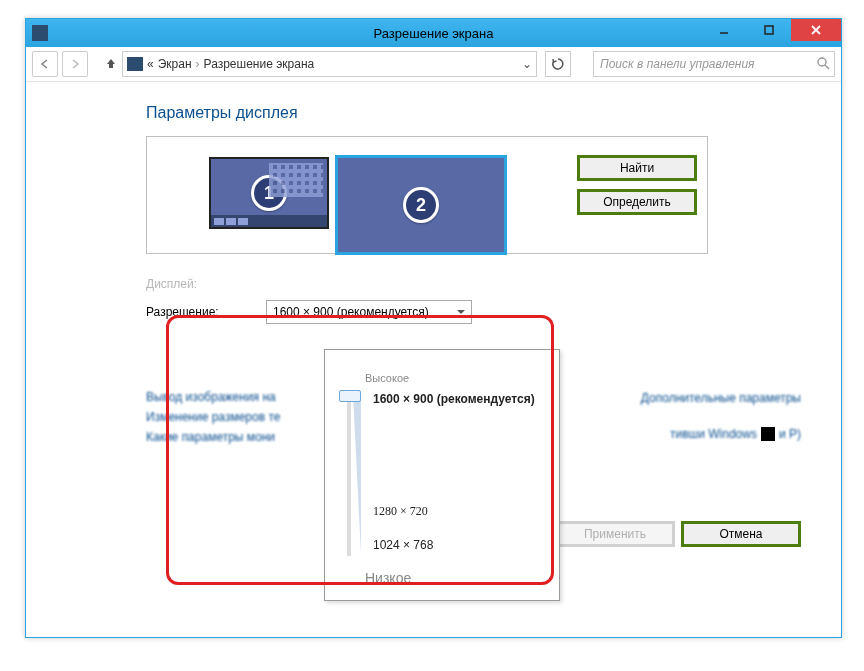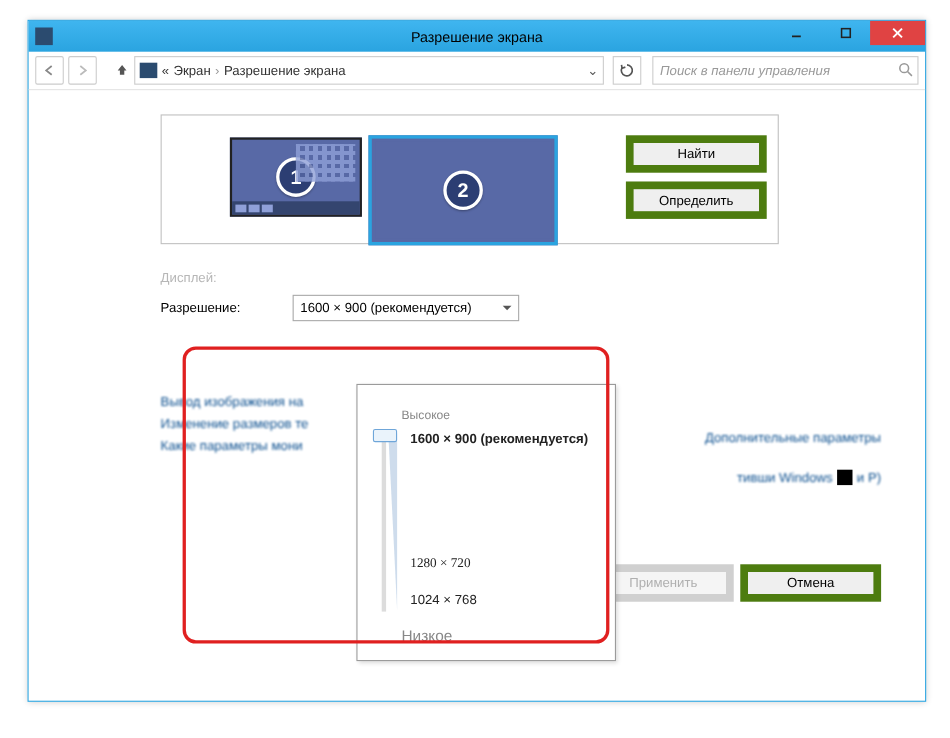--- a/index.html
+++ b/index.html
@@ -13,34 +13,34 @@
   .winbtn.close { background: #e04343; color: #fff; width: 50px; }
   .winbtn svg { display: block; }
   .toolbar { height: 34px; border-bottom: 1px solid #e4e4e4; display: flex; align-items: center; padding: 0 6px; gap: 4px; }
   .tb-btn { width: 24px; height: 24px; border: 1px solid #ccc; border-radius: 2px; display: flex; align-items: center; justify-content: center; color: #777; }
   .tb-sep { width: 8px; }
   .breadcrumb { flex: 1; height: 24px; border: 1px solid #ccc; display: flex; align-items: center; padding: 0 4px; gap: 4px; font-size: 12px; color: #333; }
   .breadcrumb .ico { width: 16px; height: 14px; background: #2b4b6f; display: inline-block; }
   .breadcrumb .sep { color: #999; }
   .breadcrumb .dd { margin-left: auto; color: #555; }
   .refresh { width: 24px; height: 24px; border: 1px solid #ccc; display: flex; align-items: center; justify-content: center; color: #555; margin-left: 4px; }
-  .search { width: 210px; height: 24px; border: 1px solid #ccc; margin-left: 6px; display: flex; align-items: center; padding: 0 24px 0 6px; color: #999; position: relative; font-style: italic; font-size: 12px; }
+  .search { width: 210px; height: 24px; border: 1px solid #ccc; margin-left: 18px; display: flex; align-items: center; padding: 0 24px 0 6px; color: #999; position: relative; font-style: italic; font-size: 12px; }
   .search .mag { position: absolute; right: 4px; top: 4px; color: #999; }
   .content { padding: 22px 26px 10px 120px; position: relative; }
   .h1 { color: #0b4f8f; font-size: 16px; margin: 0 0 14px 0; font-weight: 400; }
   .preview-box { border: 1px solid #c0c0c0; height: 116px; position: relative; width: 560px; background: #fff; }
   .monitor { position: absolute; border: 2px solid #3a4b74; background: #5869a6; display: flex; align-items: center; justify-content: center; }
   .mon1 { left: 62px; top: 20px; width: 116px; height: 68px; border-color: #222; }
   .mon1 .grid { position: absolute; right: 4px; top: 4px; width: 54px; height: 34px; background: repeating-linear-gradient(90deg,#8fa0d8 0 4px,#5869a6 4px 8px), repeating-linear-gradient(0deg,#8fa0d8 0 4px,#5869a6 4px 8px); background-blend-mode: lighten; opacity: .8; }
   .mon1 .taskbar { position: absolute; left: 0; right: 0; bottom: 0; height: 12px; background: #34456f; display: flex; align-items: center; gap: 2px; padding: 0 3px; }
   .mon1 .taskbar span { width: 10px; height: 7px; background: #8fa0d8; display: inline-block; }
   .mon2 { left: 188px; top: 18px; width: 166px; height: 94px; border: 3px solid #2aa4e0; outline: 2px solid #5869a6; outline-offset: -6px; }
   .num-badge { width: 30px; height: 30px; border-radius: 50%; background: #2c3e73; border: 3px solid #fff; color: #fff; font-weight: bold; font-size: 18px; display: flex; align-items: center; justify-content: center; box-shadow: 0 1px 2px rgba(0,0,0,.3); }
   .side-btns { position: absolute; right: 10px; top: 18px; display: flex; flex-direction: column; gap: 8px; }
-  .win-button { min-width: 90px; padding: 3px 12px; border: 7px solid #4d7c0f; background: #efefef; font-size: 12px; text-align: center; }
+  .win-button { min-width: 90px; padding: 3px 12px; border: 3px solid #4d7c0f; background: #efefef; font-size: 12px; text-align: center; }
   .rows { margin-top: 16px; width: 560px; }
   .row { display: flex; align-items: center; height: 28px; gap: 8px; }
   .row .label { width: 112px; }
   .combo { border: 1px solid #a9a9a9; height: 22px; padding: 0 22px 0 6px; background: #efefef; position: relative; display: flex; align-items: center; min-width: 176px; font-size: 12px; }
   .combo::after { content: ""; position: absolute; right: 6px; top: 9px; border: 4px solid transparent; border-top-color: #555; }
   .row.dim .label, .row.dim .combo { color: #b7b7b7; }
   .row.dim .combo { background: #f6f6f6; border-color: #d0d0d0; }
   .links { margin-top: 64px; }
   .link { color: #0b4f8f; font-size: 12px; margin: 6px 0; }
   .right-extra { position: absolute; right: 40px; top: 372px; text-align: right; }
@@ -131,20 +131,21 @@
         <span class="mag">
           <svg width="14" height="14">
               <circle cx="6" cy="6" r="4" fill="none" stroke="#999" stroke-width="1.4"></circle>
               <line x1="9" y1="9" x2="13" y2="13" stroke="#999" stroke-width="1.4"></line>
             </svg>
         </span>
       </div>
     </div>
 
     <div class="content">
+      <div class="h1">Параметры дисплея</div>
 
       <div class="preview-box">
         <div class="monitor mon1">
           <div class="grid"></div>
           <div class="taskbar">
               <span></span>
               <span></span>
               <span></span>
             </div>
           <div class="num-badge">1</div>

